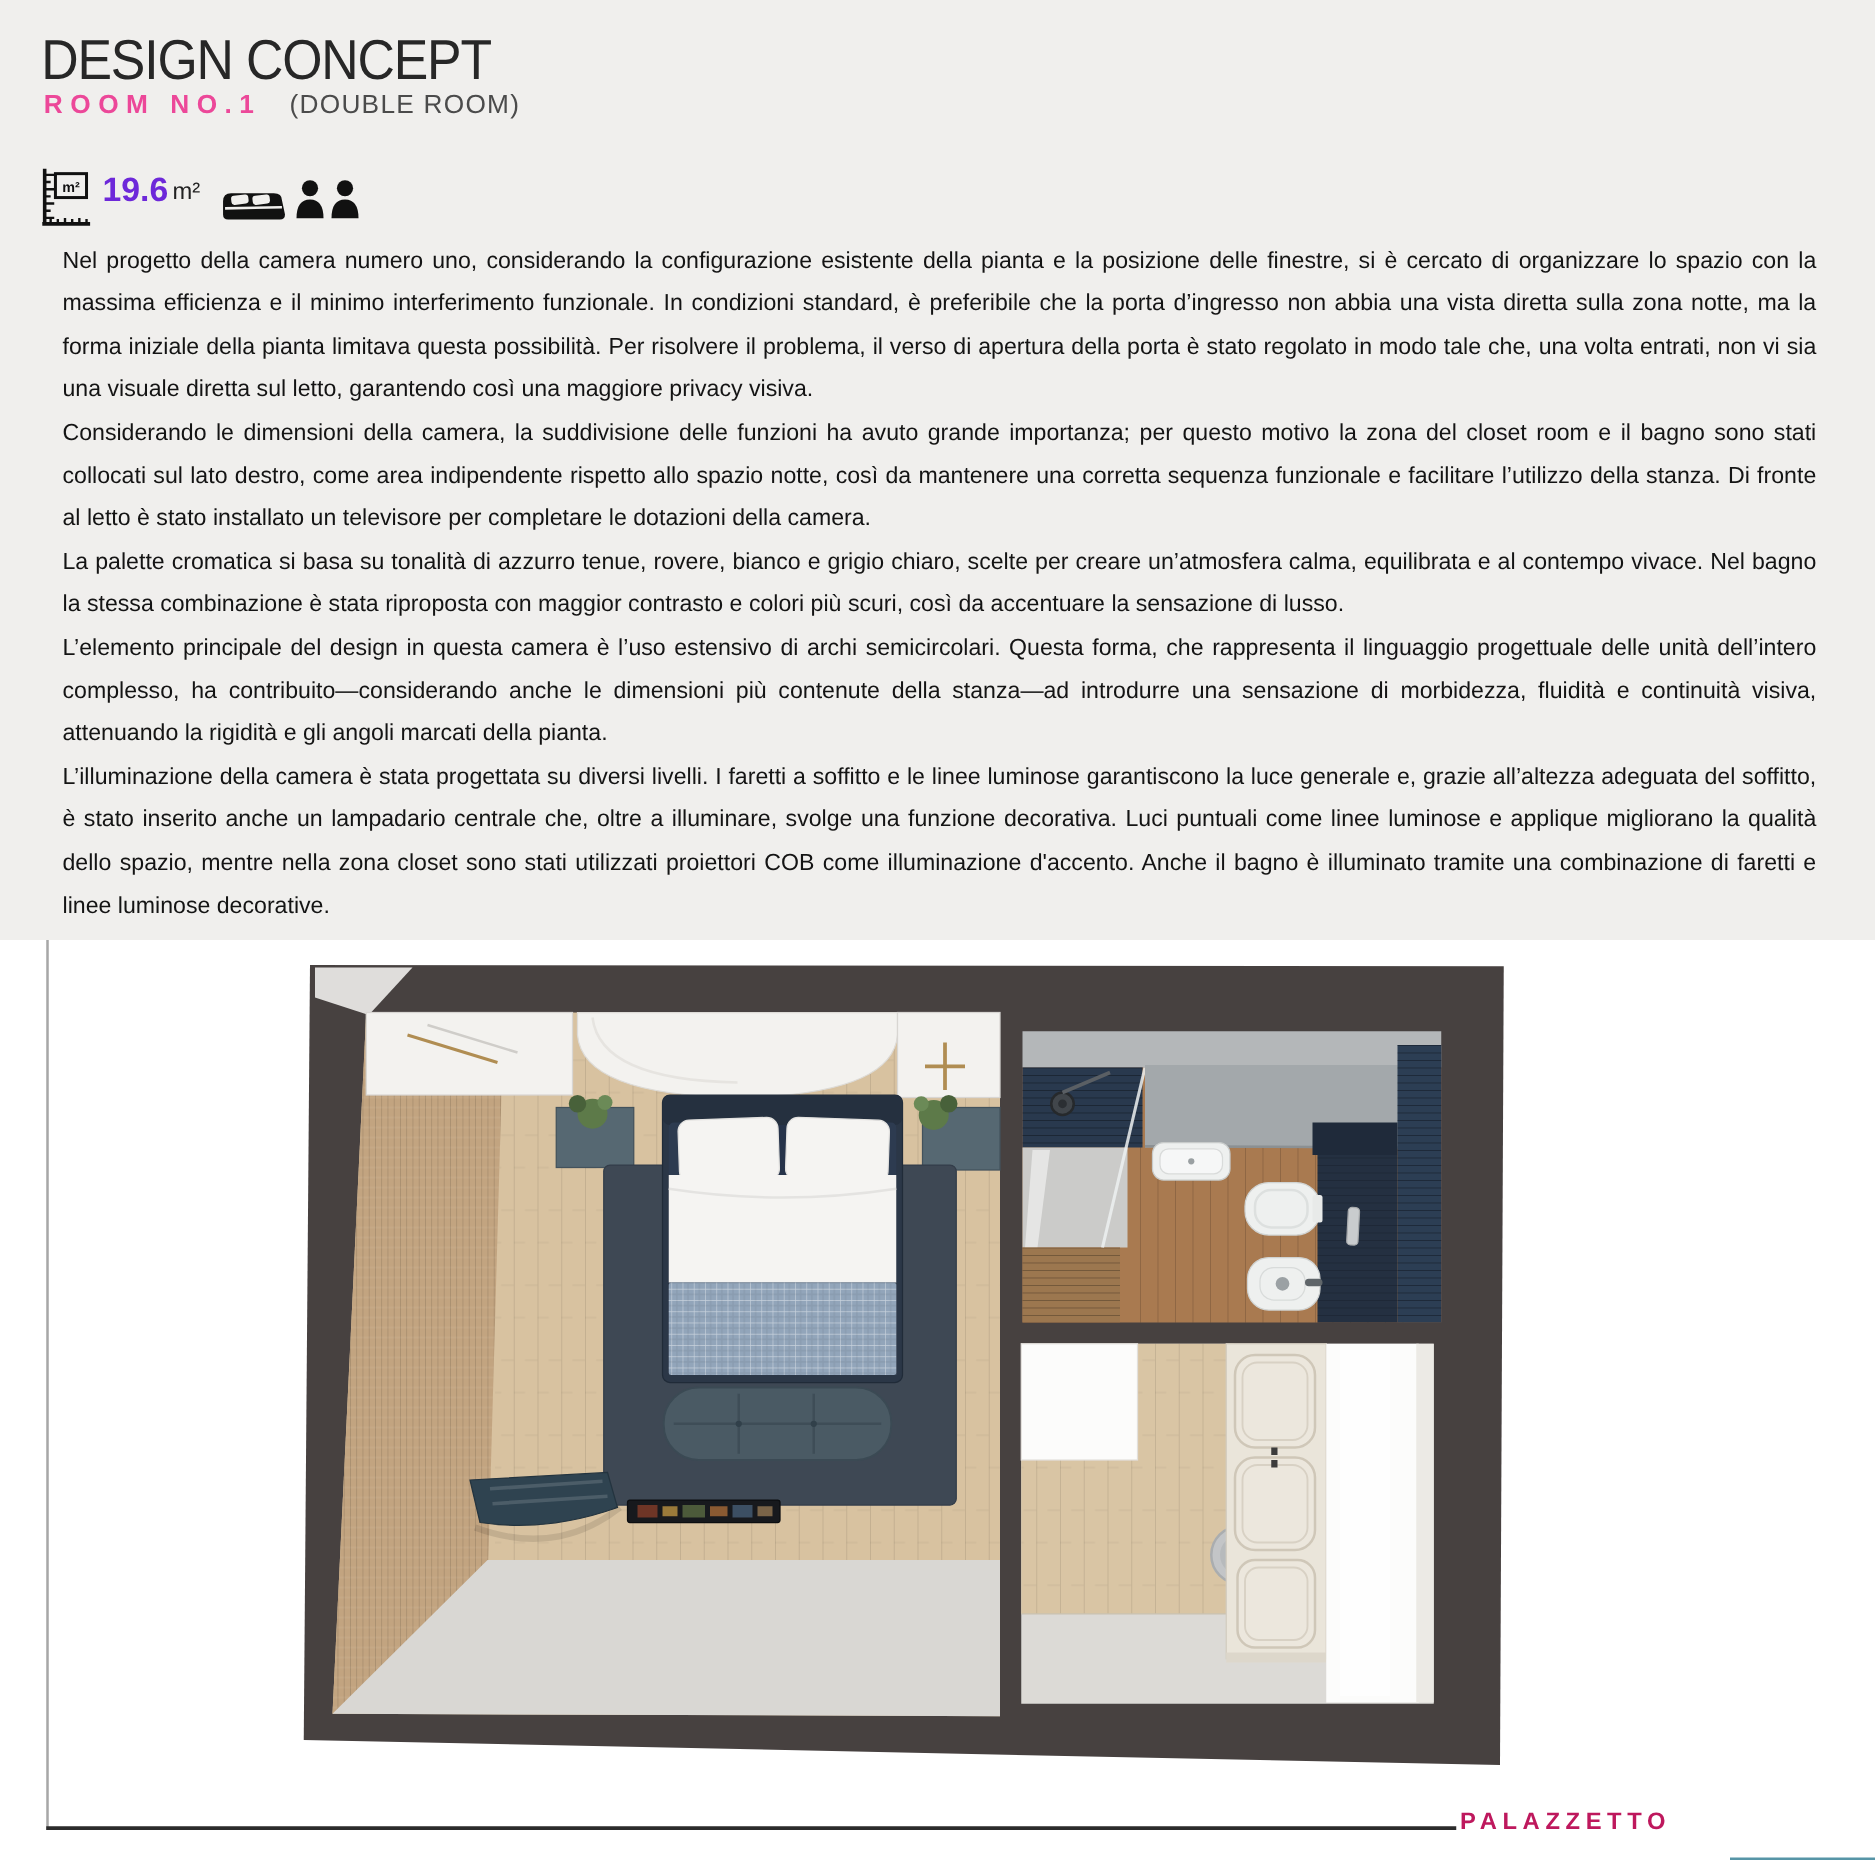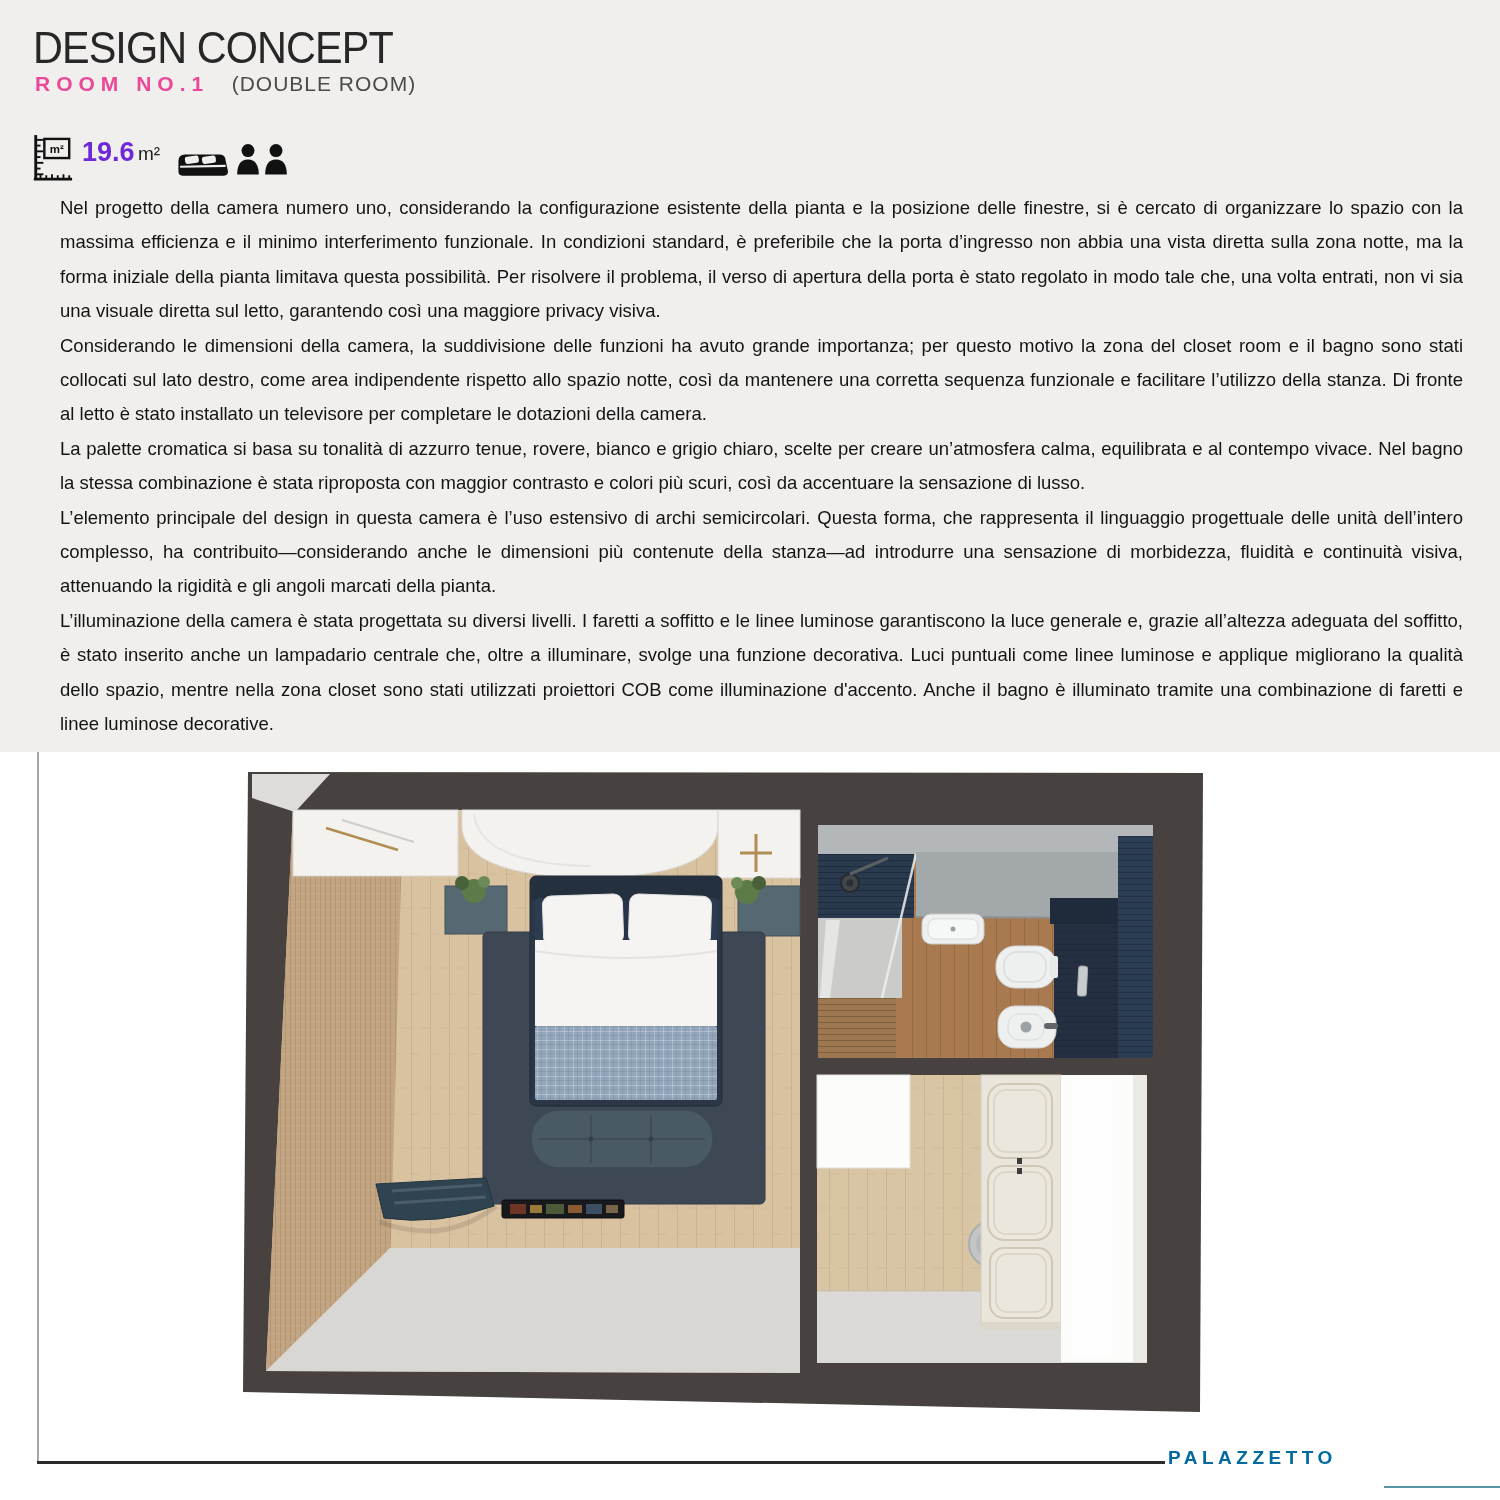--- a/index.html
+++ b/index.html
@@ -13,29 +13,29 @@
     font-size:45px;font-weight:400;color:#272727;letter-spacing:-1px;
     transform:scaleX(.92);transform-origin:left top;white-space:nowrap;
   }
   .subtitle{position:absolute;left:35px;top:72px;white-space:nowrap;}
   .room-label{font-size:21px;font-weight:bold;letter-spacing:6px;color:#ec4899;}
   .room-type{font-size:21px;color:#4b4b4b;letter-spacing:1px;margin-left:18px;}
   .stat{position:absolute;}
   .area-value{font-size:27px;font-weight:bold;color:#6d28d9;}
   .area-unit{font-size:19px;color:#222;}
   .bodytext{
-    position:absolute;left:60px;top:191px;width:1403px;
+    position:absolute;left:50px;top:191px;width:1403px;
     font-size:18.5px;line-height:34.4px;color:#141414;text-align:justify;
   }
   .bodytext p{margin:0;}
   .vline{position:absolute;left:37px;top:752px;width:2px;height:712px;background:#a7a7a7;}
   .hline{position:absolute;left:37px;top:1461px;width:1128px;height:3px;background:#2b2b2b;}
   .brand{
     position:absolute;left:1168px;top:1447px;font-size:19px;font-weight:bold;
-    letter-spacing:4.5px;color:#0369a1;white-space:nowrap;
+    letter-spacing:4.5px;color:#be185d;white-space:nowrap;
   }
   .location{
     position:absolute;left:1170px;top:1477px;font-size:14px;
     letter-spacing:3.4px;color:#b91c1c;white-space:nowrap;margin-top:20px;
   }
   .teal-line{position:absolute;left:1384px;top:1486px;width:116px;height:2px;background:#5795a7;}
   .plan{position:absolute;left:240px;top:770px;width:965px;height:643px;}
 </style>
 </head>
 <body>

